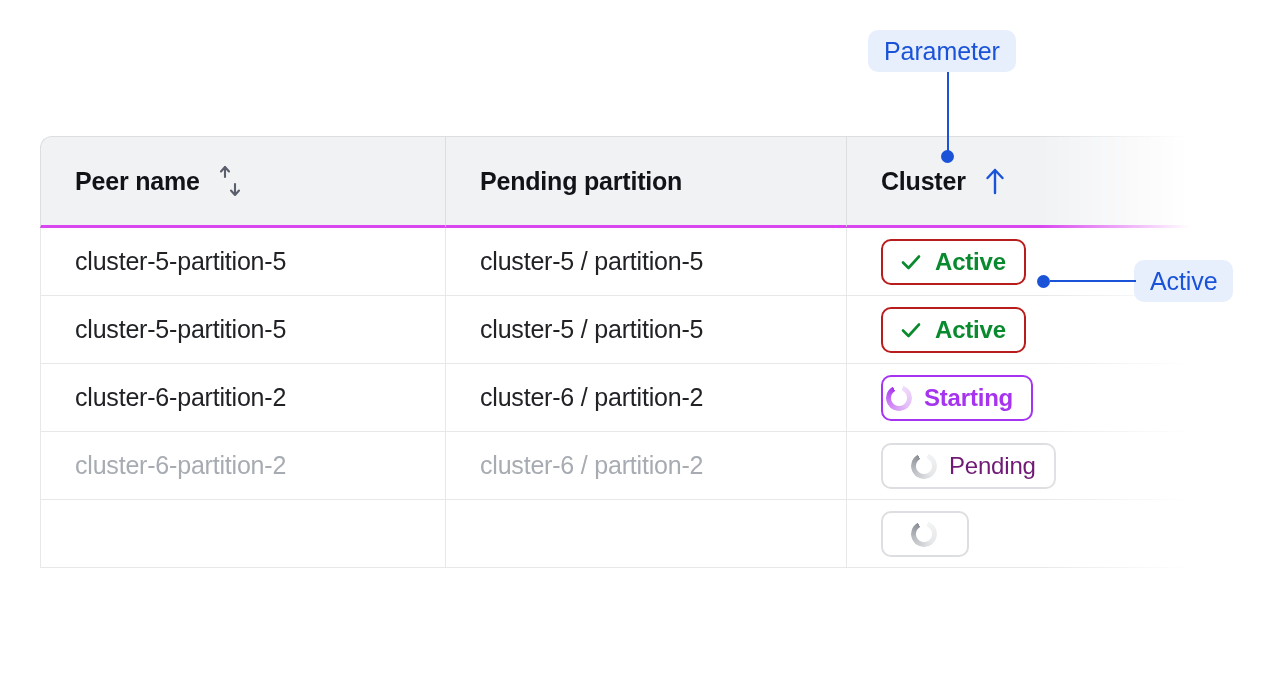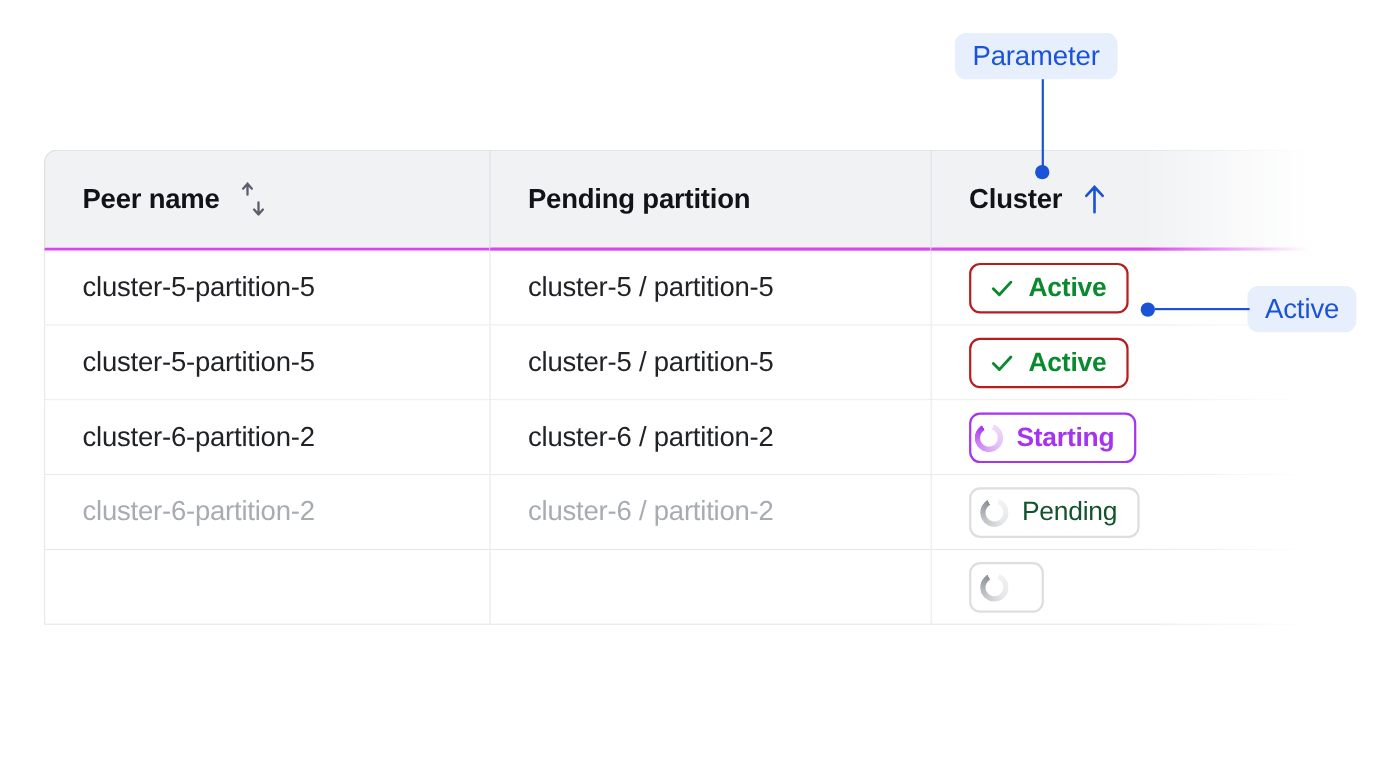--- a/index.html
+++ b/index.html
@@ -110,22 +110,22 @@
     box-sizing: border-box;
     letter-spacing: -0.2px;
   }
   .badge.starting {
     border-color: #a633f0;
     color: #a633f0;
     padding-left: 3px;
   }
   .badge.pending {
     border-color: #dcdee1;
-    color: #14532d;
-    padding-left: 8px;
+    color: #701a75;
+    padding-left: 28px;
     font-weight: normal;
   }
 
   .check-icon {
     width: 24px;
     height: 24px;
     display: block;
     flex: 0 0 auto;
   }
   .spinner {

